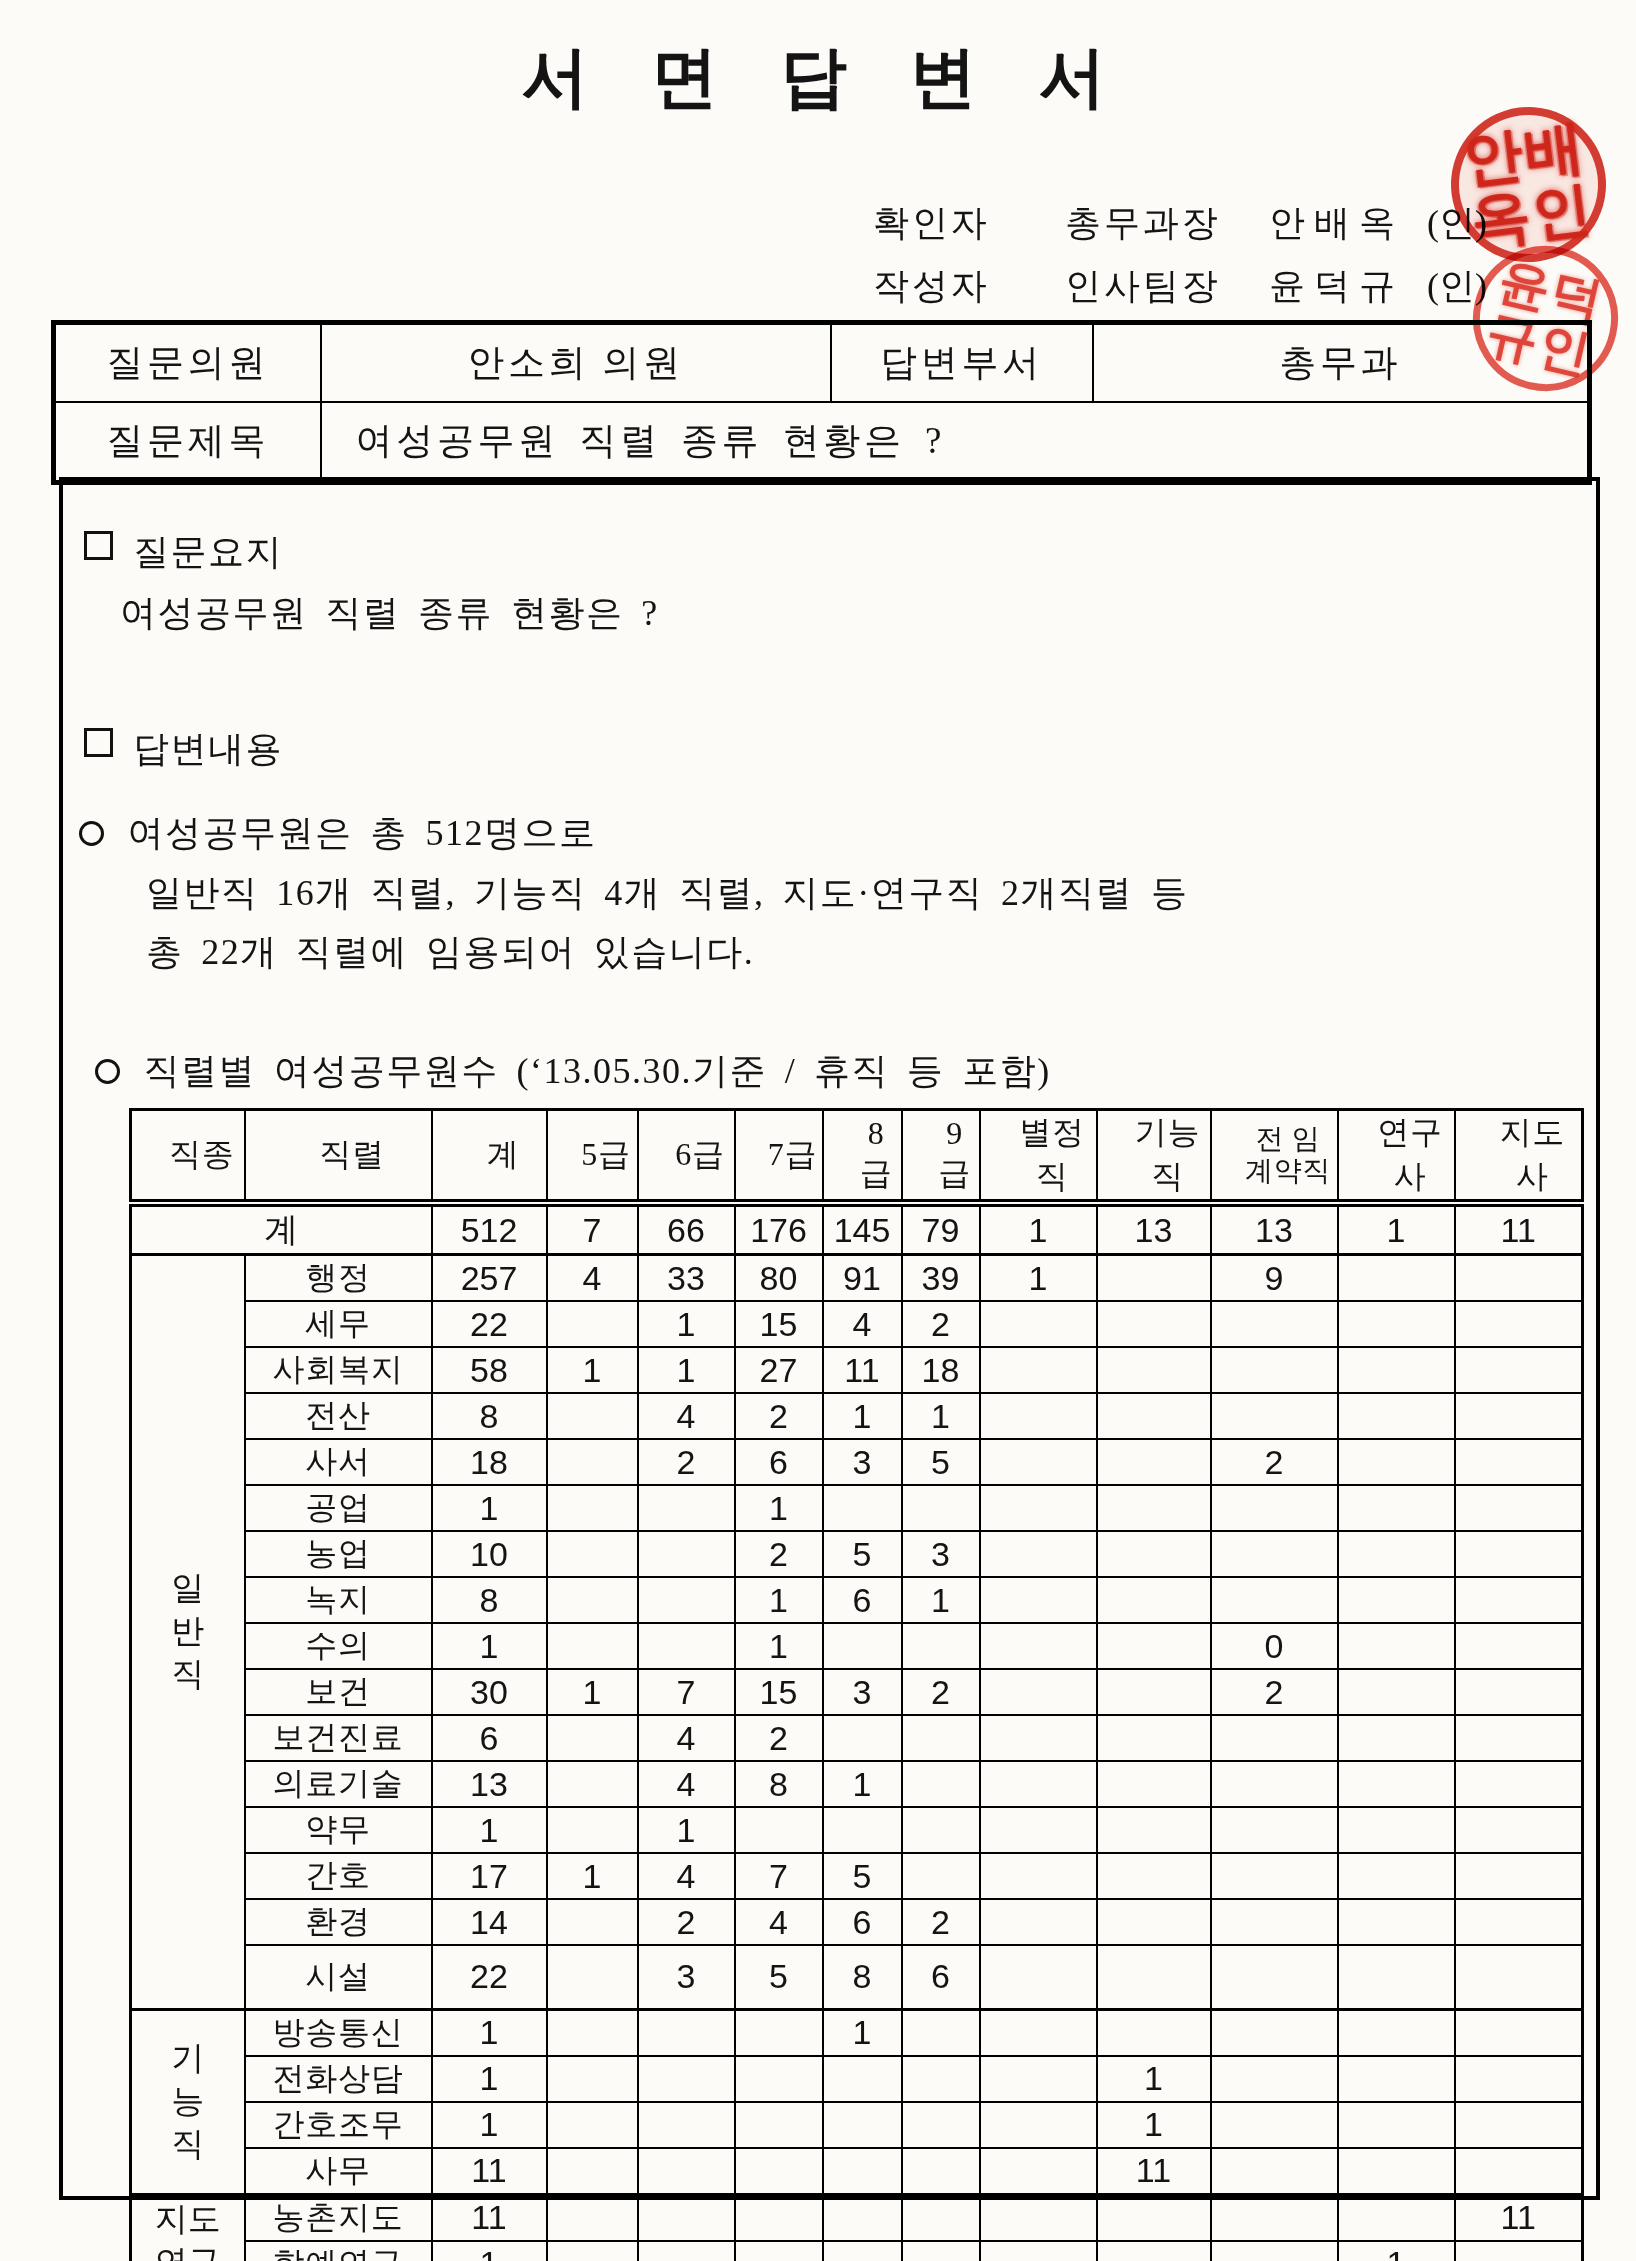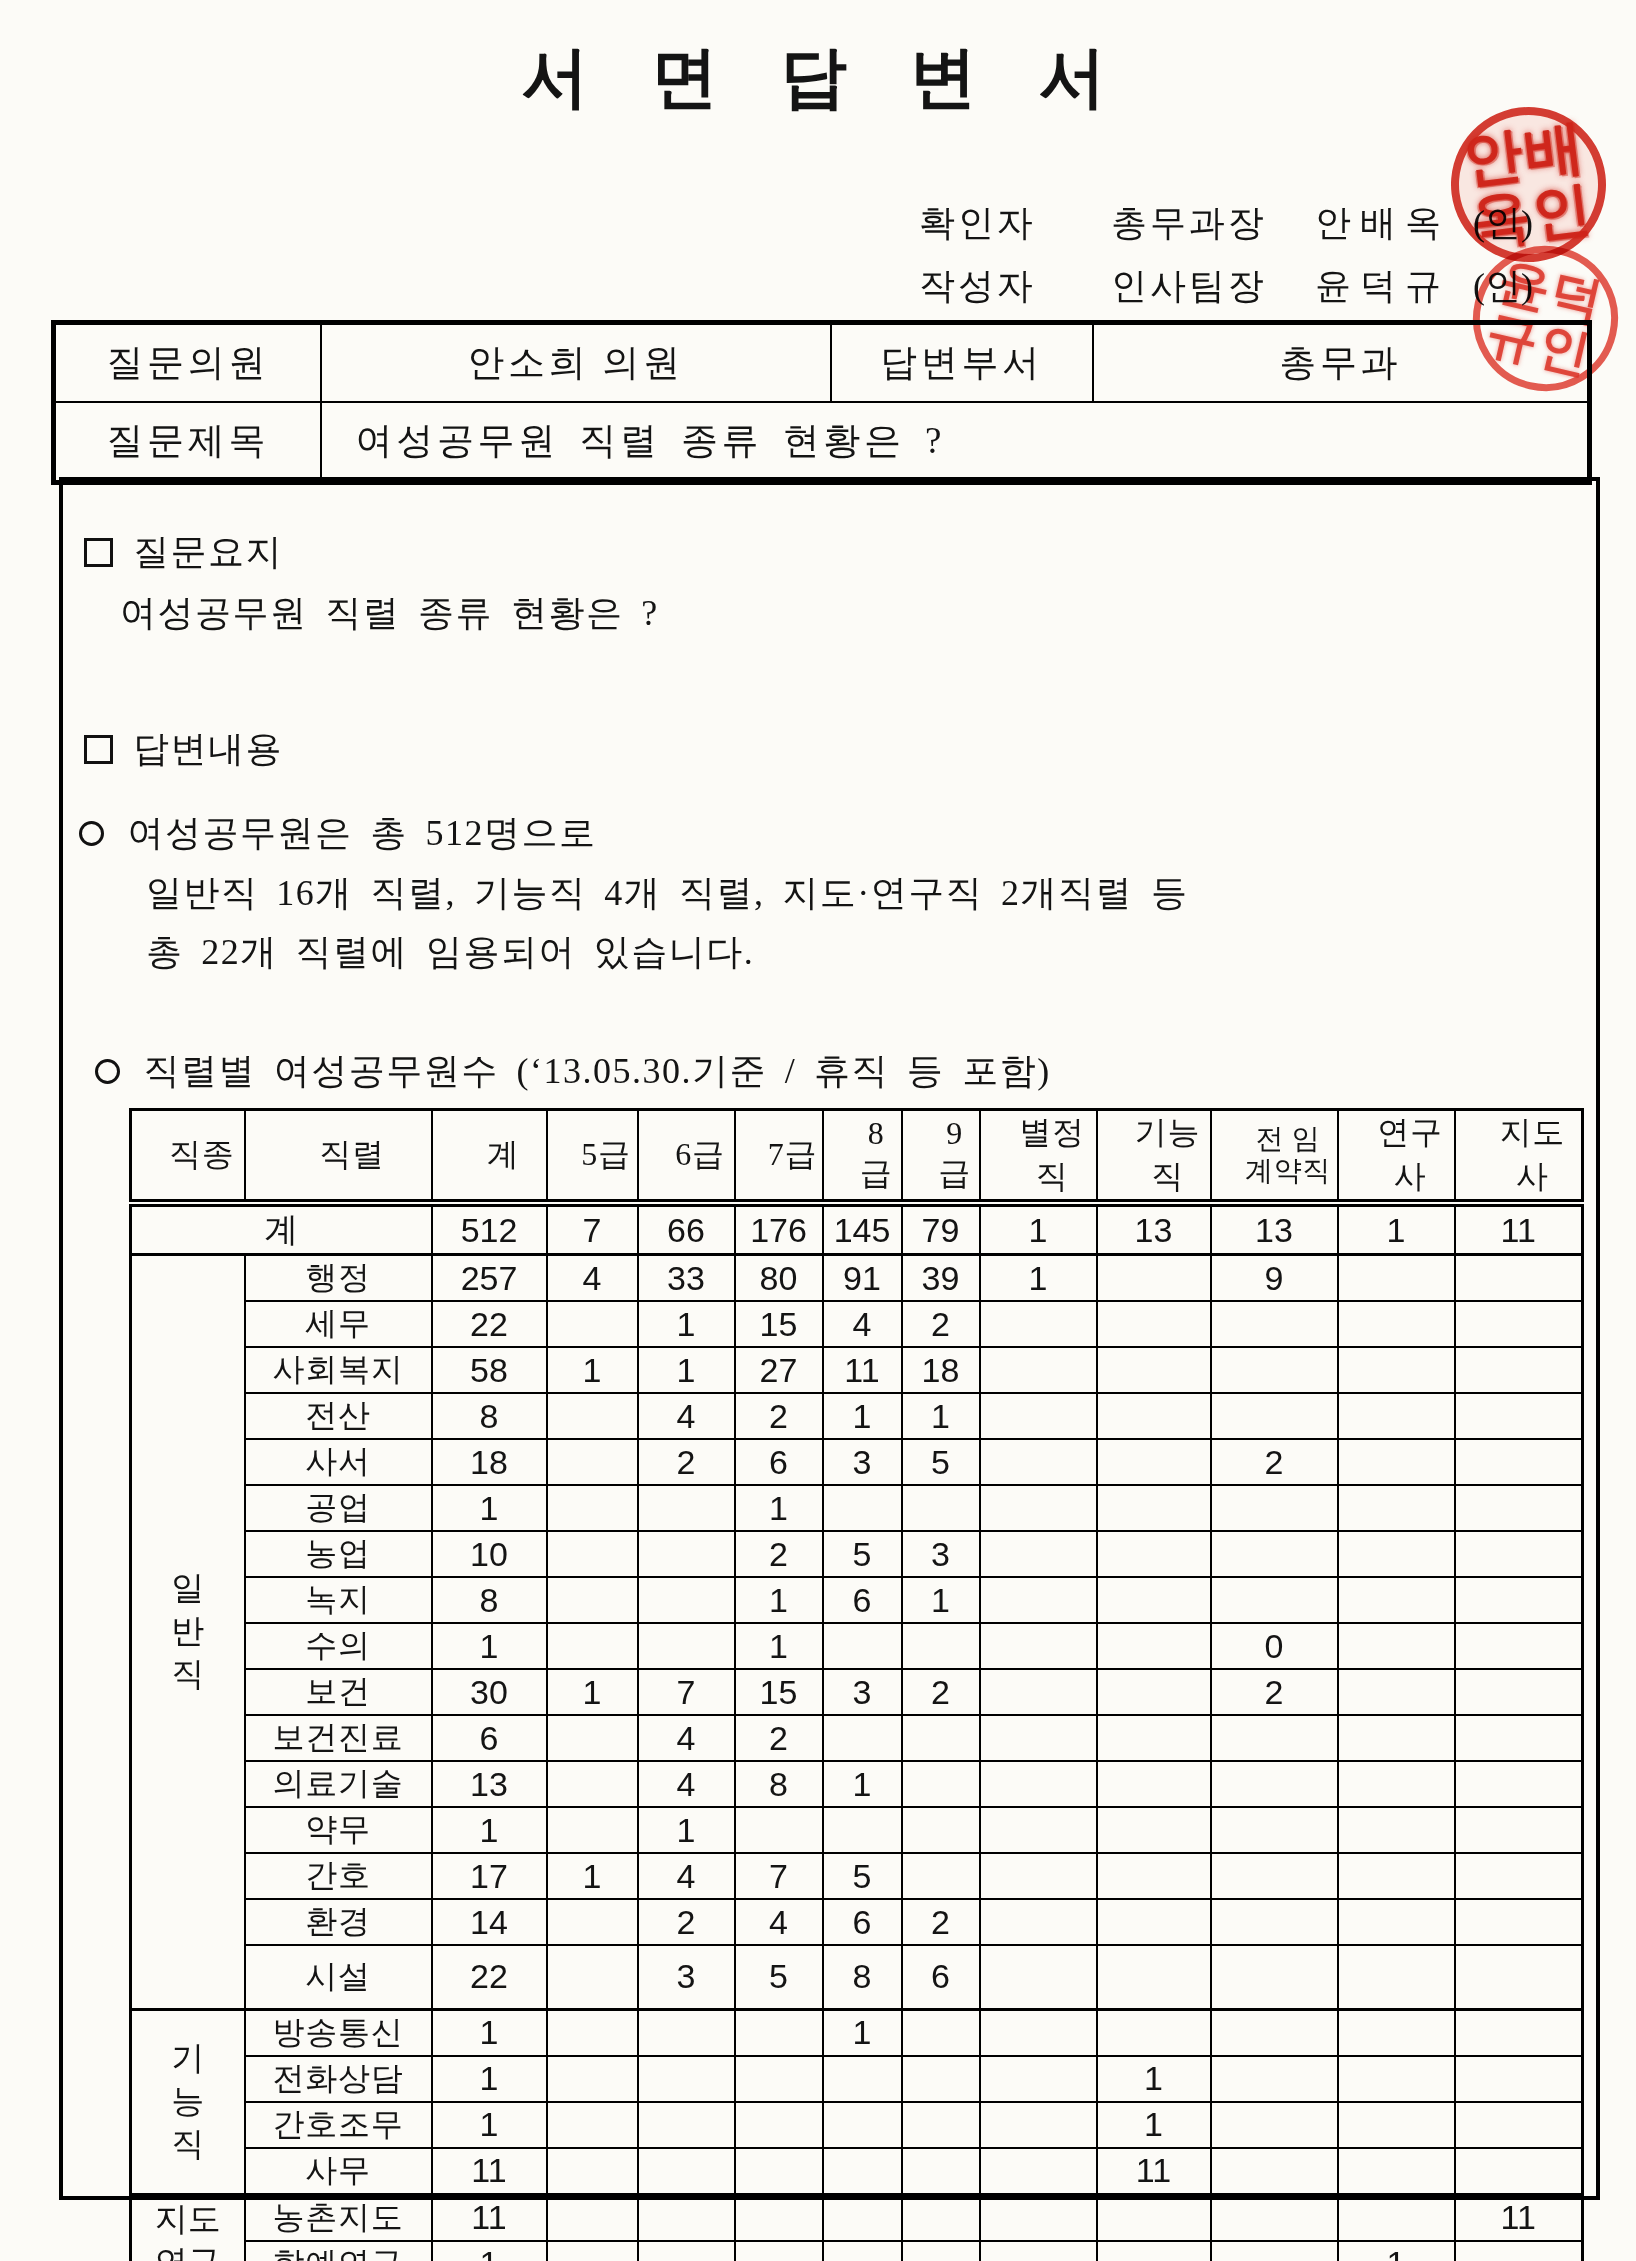--- a/index.html
+++ b/index.html
@@ -23,21 +23,21 @@
     font-size: 67px;
     font-weight: 700;
     letter-spacing: 8.8px;
     word-spacing: 28px;
     white-space: nowrap;
   }
 
   
   .approval { position: absolute; left: 873px; top: 192px; }
   .approval-row { display: flex; align-items: center; height: 63px; font-size: 36px; }
-  .ap-role { width: 192px; letter-spacing: 2.9px; margin-left: 46px; }
+  .ap-role { width: 192px; letter-spacing: 2.9px; }
   .ap-pos  { width: 204px; letter-spacing: 2.9px; }
   .ap-name { width: 158px; }
   .ap-mark { width: 81px; }
 
   
   .seal {
     position: absolute;
     border-radius: 50%;
     display: flex; align-items: center; justify-content: center;
     font-weight: 700;
@@ -81,21 +81,21 @@
   .info-table tr:nth-child(2) { height: 81px; }
   .it-subject { text-align: left !important; padding-left: 34px; letter-spacing: 2.2px; word-spacing: 7.3px; }
 
   
   .content-box {
     position: absolute; left: 59px; top: 477px;
     width: 1541px; height: 1723px;
     border: 4.4px solid #000;
   }
   .h-line, .b-line, .q-text { font-size: 36px; line-height: 42px; letter-spacing: 1.5px; word-spacing: 7.3px; white-space: nowrap; }
-  .h-line { margin: 50px 0 0 20.5px; display: flex; align-items: center; }
+  .h-line { margin: 50px 0 0 20.5px; display: flex; }
   .a-heading { margin-top: 94px; }
   .sq {
     display: inline-block; width: 29px; height: 29px;
     border: 3.7px solid #111; margin-right: 20.5px; flex: 0 0 auto;
   }
   .circle {
     display: inline-block; width: 25px; height: 25px;
     border: 3.7px solid #111; border-radius: 50%; margin-right: 23.4px; flex: 0 0 auto;
   }
   .q-text { margin: 19px 0 0 57px; }

